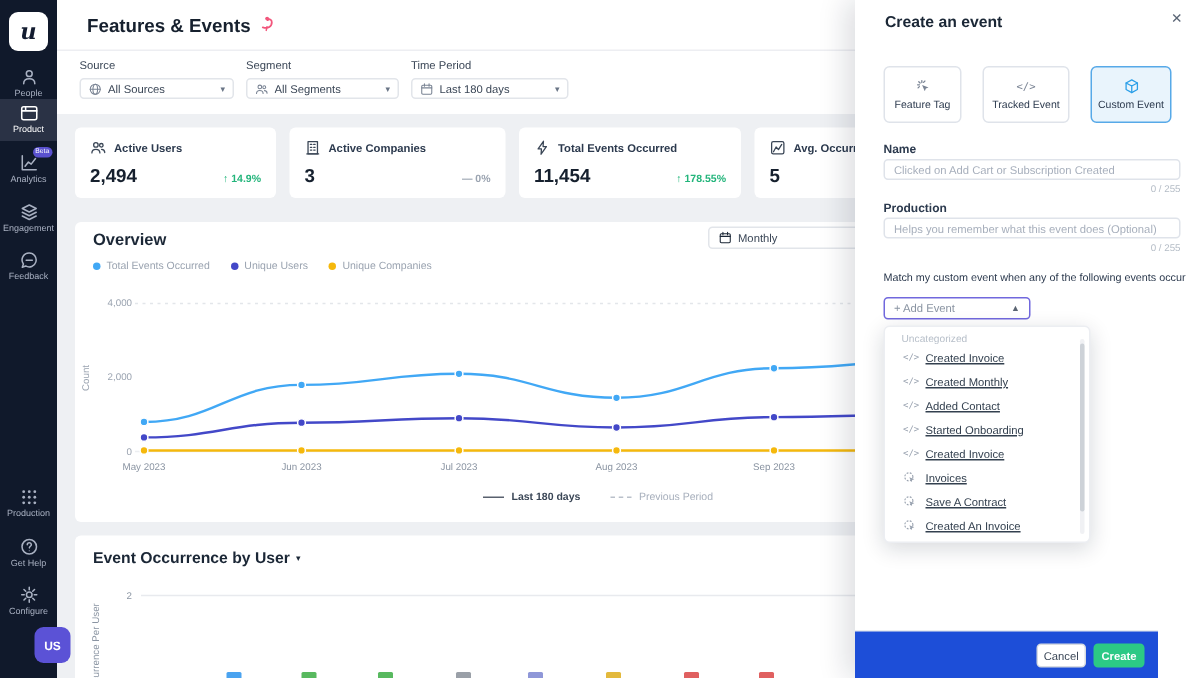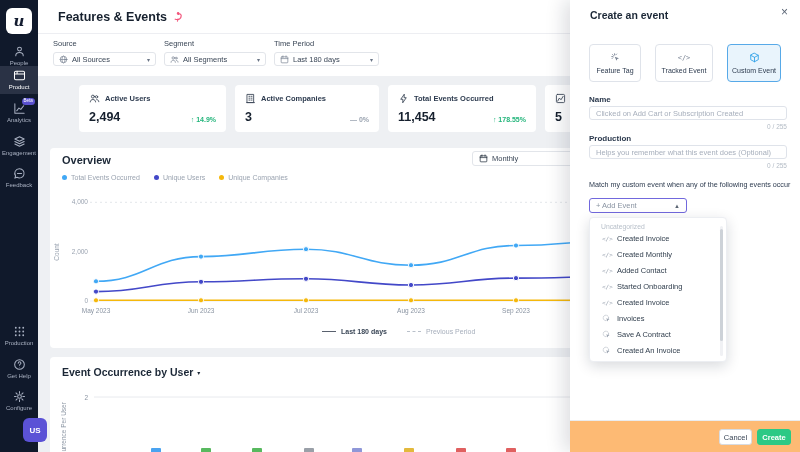--- a/index.html
+++ b/index.html
@@ -91,28 +91,28 @@
   .add-event-select { position:absolute; left:19px; top:198px; width:98px; height:15px; border:1px solid #7168dd;
                       border-radius:3px; display:flex; align-items:center; padding:0 6px; cursor:pointer; background:#fff; }
   .add-event-select .val { flex:1; font-size:7.5px; color:#8a94a2; }
   .caret-up { font-size:6px; color:#5a6472; }
 
   .dropdown { position:absolute; left:19px; top:217px; width:138px; height:145px; background:#fff; border:1px solid #eceef2;
               border-radius:4px; box-shadow:0 4px 14px rgba(15,23,42,.16); overflow:hidden; }
   .dd-group { position:absolute; left:11px; top:5px; font-size:6.8px; color:#b7bfc9; }
   .dd-item { position:absolute; left:0; width:130px; height:16px; display:flex; align-items:center; gap:6px;
              padding-left:12px; cursor:pointer; }
-  .dd-item .dd-lbl { font-size:7.5px; color:#33404f; white-space:nowrap; }
+  .dd-item .dd-lbl { font-size:7.5px; color:#33404f; white-space:nowrap;text-decoration:underline; }
   .dd-item .dd-ic { width:9px; height:9px; display:flex; align-items:center; color:#9aa3b0; }
   .dd-item .dd-ic svg { width:9px; height:9px; }
   .dd-code { font-size:6px; color:#9aa3b0; font-family:"DejaVu Sans Mono",monospace; }
   .dd-scroll { position:absolute; right:3px; top:8px; width:3px; height:130px; background:#f0f1f4; border-radius:2px; }
   .dd-thumb { position:absolute; left:0; top:3px; width:3px; height:112px; background:#cdd2d8; border-radius:2px; }
 
-  .panel-footer { position:absolute; left:0; bottom:0; width:230px; height:32px; background:#fdba74; border-top:1px solid #eaecef; }
+  .panel-footer { position:absolute; left:0; bottom:0; width:202px; height:32px; background:#1d4ed8; border-top:1px solid #eaecef; }
   .btn { position:absolute; top:8px; height:16px; border-radius:3px; font-size:7.5px; display:flex; align-items:center;
          justify-content:center; cursor:pointer; font-family:"Liberation Sans",sans-serif; }
   .btn-cancel { right:48px; width:33px; background:#fff; border:1px solid #d7dbe1; color:#3a4656; }
   .btn-create { right:9px; width:34px; background:#2cc985; border:1px solid #2cc985; color:#fff; font-weight:600; }
 
   svg.icon-stroke { fill:none; stroke:currentColor; stroke-width:1.1; stroke-linecap:round; stroke-linejoin:round; }
 </style>
 </head>
 <body>
 
@@ -266,21 +266,21 @@
               </svg>
             </span>
             <span class="val">Last 180 days</span>
             <span class="caret-down">▾</span>
           </div>
         </div>
       </div>
   </div>
 
   <div class="stats-row" id="stats-row">
-      <div class="stat-card" style="width: 147px; margin-left: 29px;">
+      <div class="stat-card" style="width: 134px;">
         <div class="stat-head">
           <span style="color: rgb(58, 70, 86); display: flex;">
             <svg class="icon-stroke" viewBox="0 0 14 14">
               <circle cx="5" cy="4.6" r="1.9"></circle>
               <path d="M1.6 11.4c0-2 1.5-3.1 3.4-3.1s3.4 1.1 3.4 3.1"></path>
               <circle cx="9.6" cy="4.9" r="1.5"></circle>
               <path d="M9.8 8.4c1.6.1 2.7 1.1 2.7 2.7"></path>
             </svg>
           </span>
           <span>Active Users</span>

